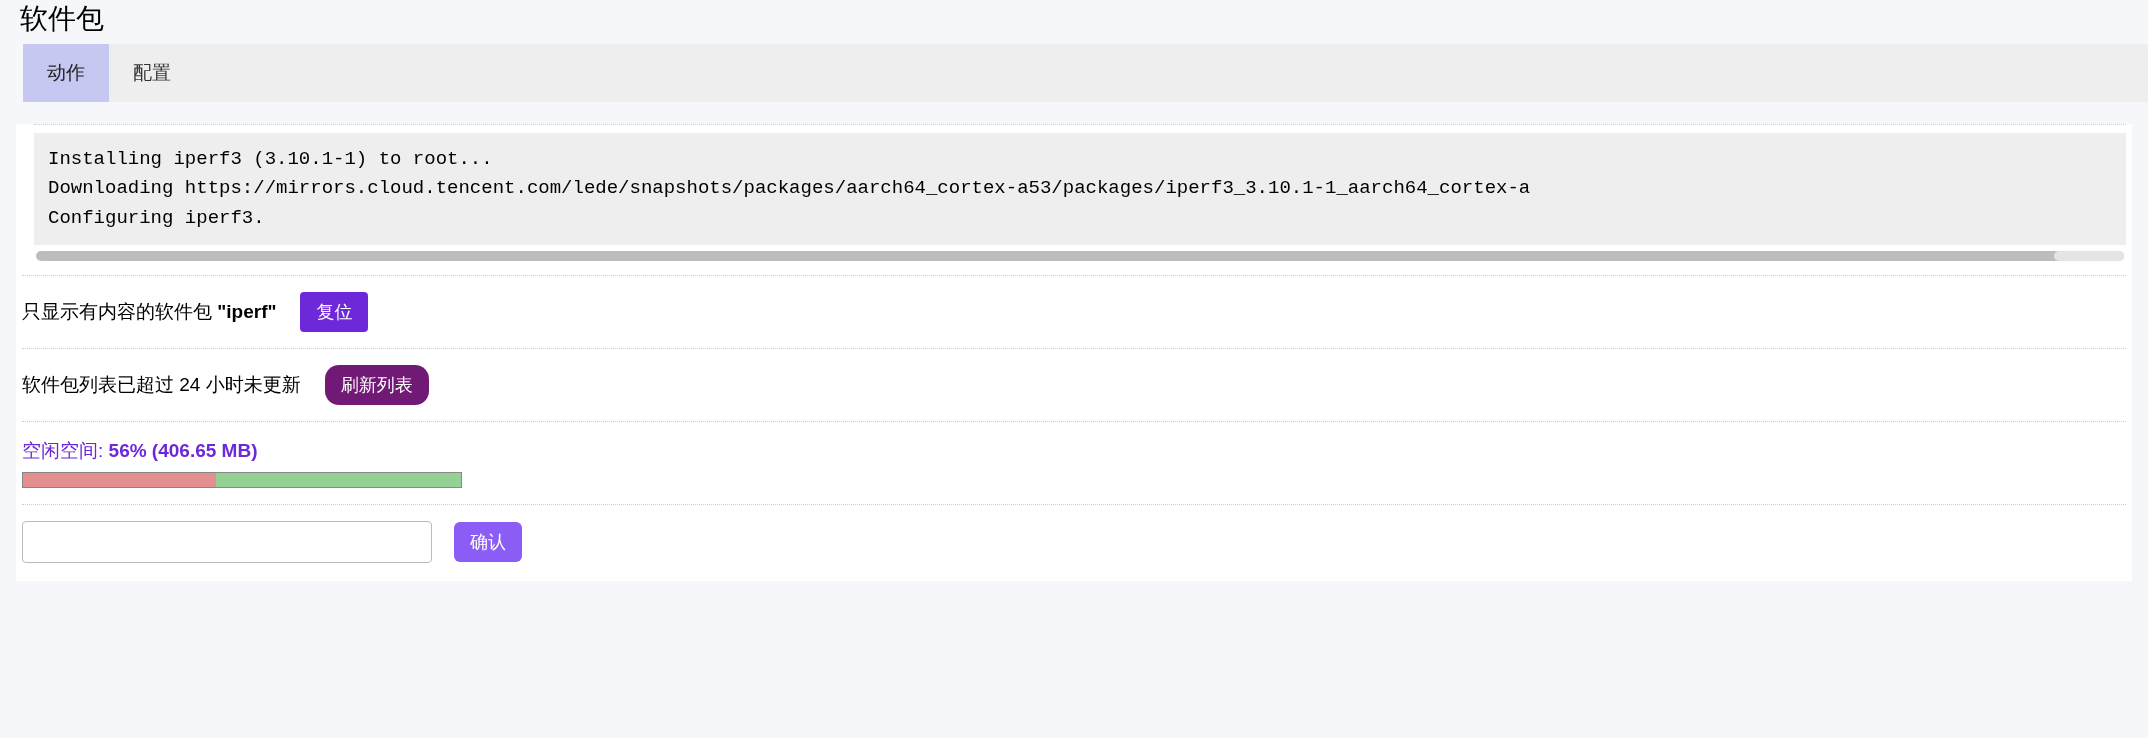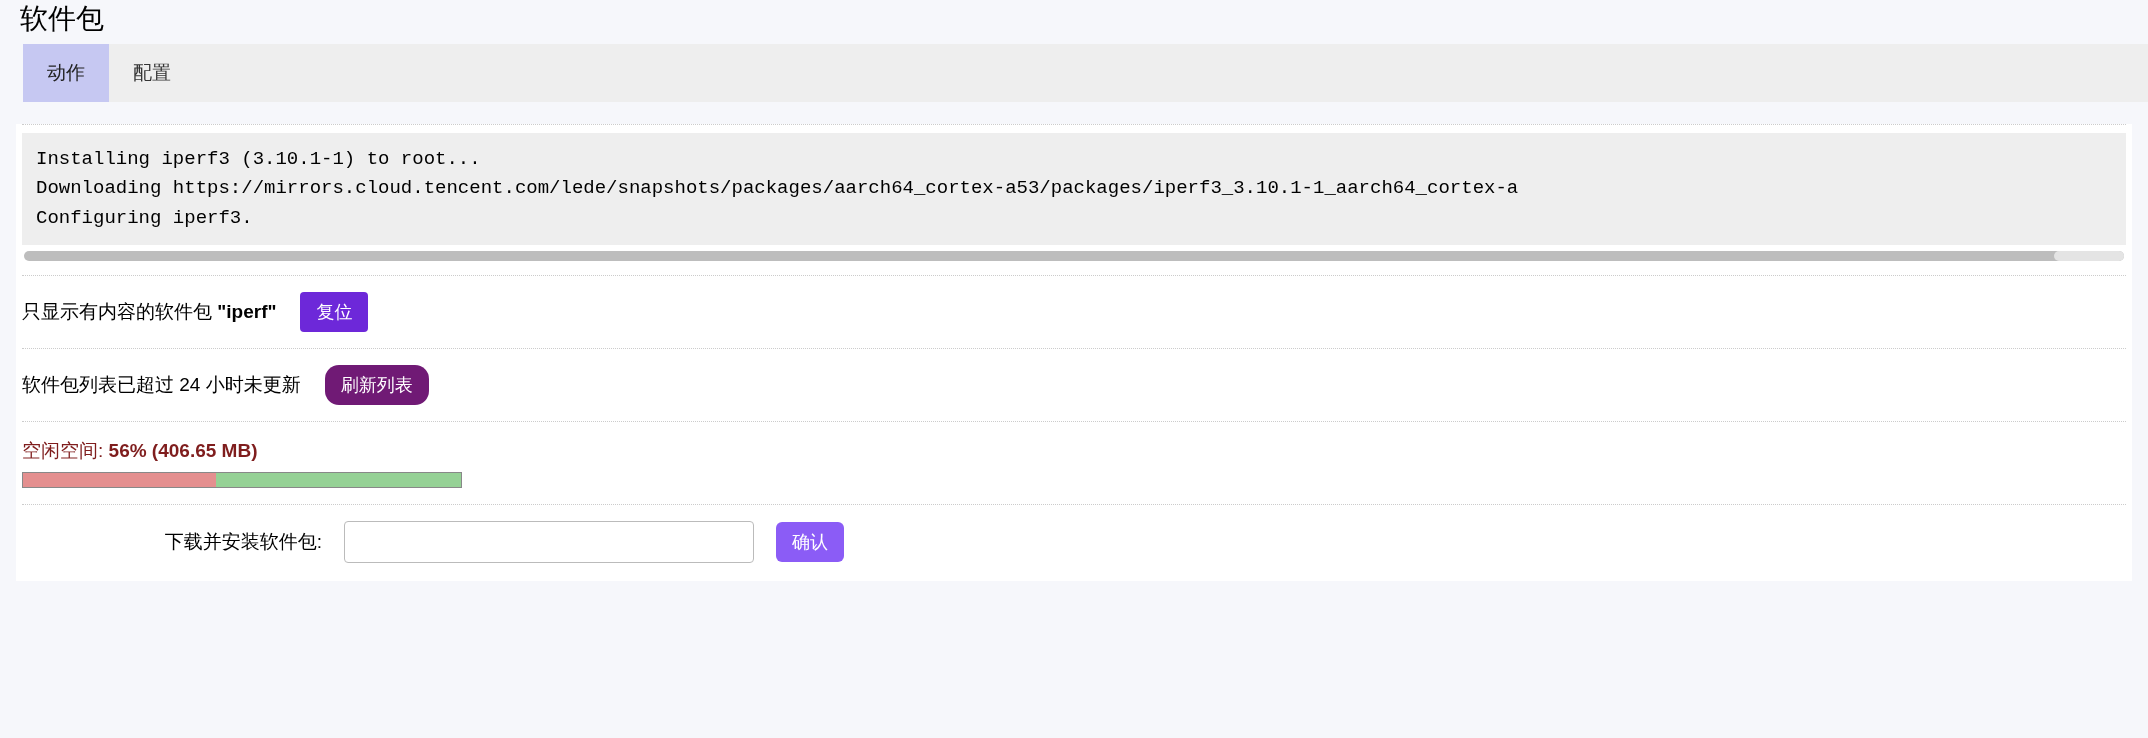--- a/index.html
+++ b/index.html
@@ -31,21 +31,21 @@
   }
   .tab.active {
     background: #c6c8f2;
     color: #222;
   }
   .content {
     margin: 0 16px;
     background: #fff;
   }
   .log-wrap {
-    margin: 22px 0 8px 0;
+    margin: 22px 0 8px 12px;
     padding: 0;
     border-top: 1px dotted #ccc;
   }
   .log-box {
     margin: 8px 0 6px 0;
     background: #eeeeee;
     padding: 12px 14px;
     font-family: "SFMono-Regular", Menlo, Consolas, "Courier New", monospace;
     font-size: 19px;
     line-height: 1.55;
@@ -86,21 +86,21 @@
     padding: 8px 16px;
     font-size: 18px;
     color: #fff;
     border: none;
     border-radius: 4px;
     cursor: pointer;
   }
   .btn-warning { background: #6d28d9; }
   .btn-primary { background: #701a75; border-radius: 14px; }
   .btn-action  { background: #8b5cf6; border-radius: 6px; }
-  .free-space-label { font-size: 19px; color: #7f1d1d; }
+  .free-space-label { font-size: 19px; color: #6d28d9; }
   .progress {
     width: 440px;
     height: 16px;
     border: 1px solid #888;
     display: flex;
     margin-top: 8px;
   }
   .progress-used { background: #e48f8f; }
   .progress-free { background: #95d195; }
   .install-row {
@@ -164,18 +164,17 @@
     <div class="free-space-label">
       <span>空闲空间: </span><span class="strong">56% (406.65 MB)</span>
     </div>
     <div class="progress">
       <div class="progress-used" style="width:44%"></div>
       <div class="progress-free" style="width:56%"></div>
     </div>
   </div>
 
   <div class="install-row">
-    <div class="install-label">下载并安装软件包:</div>
     <input class="install-input" type="text" value="" style="">
     <button class="btn btn-action">确认</button>
   </div>
 
 </div>
 
 </body></html>

